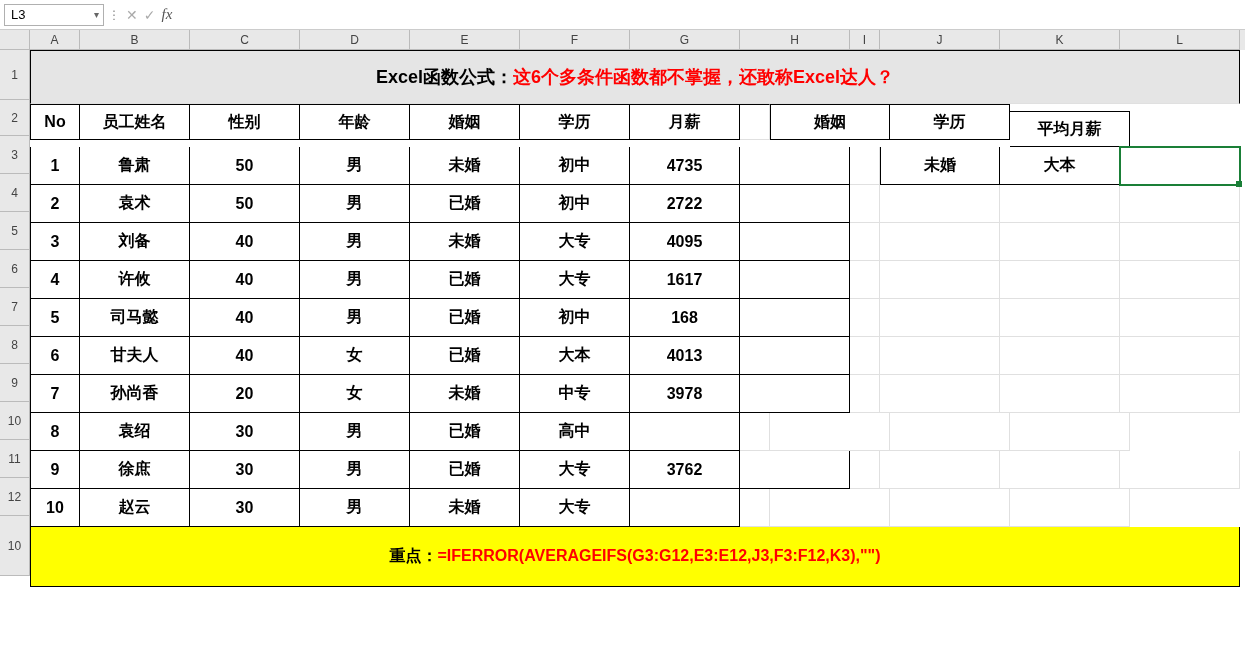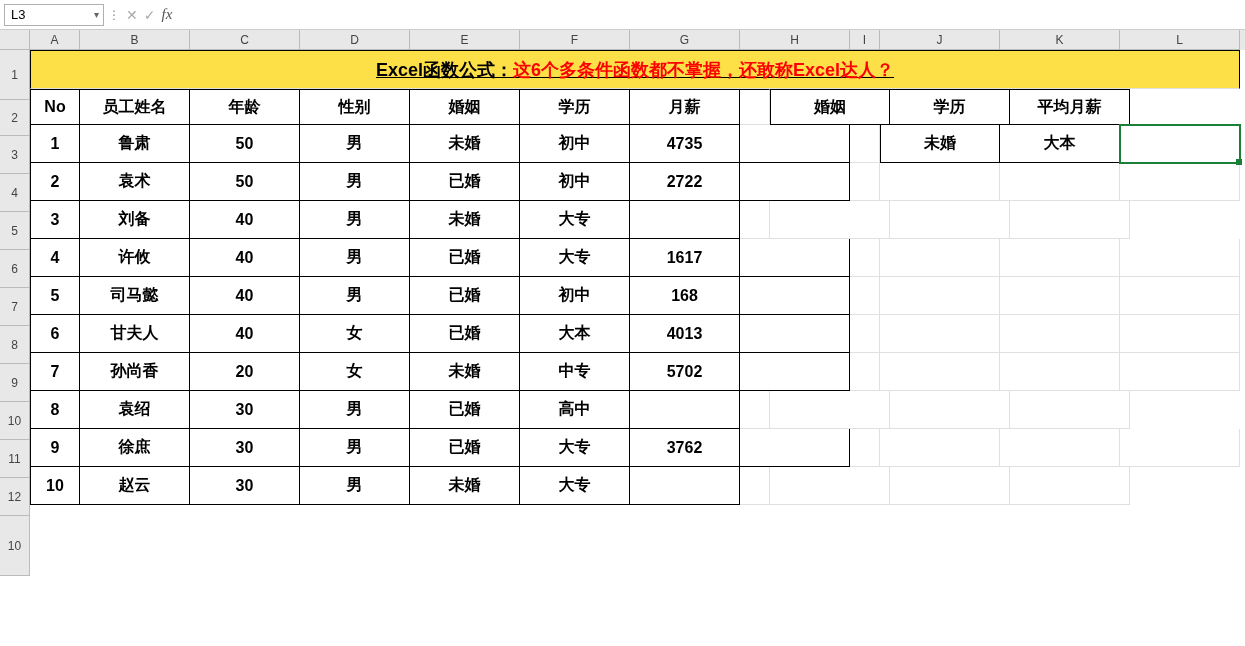--- a/index.html
+++ b/index.html
@@ -92,36 +92,36 @@
         <div class="row-header" style="height: 38px;">7</div>
         <div class="row-header" style="height: 38px;">8</div>
         <div class="row-header" style="height: 38px;">9</div>
         <div class="row-header" style="height: 38px;">10</div>
         <div class="row-header" style="height: 38px;">11</div>
         <div class="row-header" style="height: 38px;">12</div>
         <div class="row-header" style="height: 60px;">10</div>
       </div>
     <div class="cells" id="cells">
         <div class="cell-row title-row">
-          <div class="cell" style="height: 39px; width: 1210px; background: #fde047; border-top: 1px solid rgb(0, 0, 0); border-left: 1px solid rgb(0, 0, 0); border-right: 1px solid rgb(0, 0, 0); text-decoration: underline;">
+          <div class="cell" style="height: 54px; width: 1210px; background: #e5e5e5; border-top: 1px solid rgb(0, 0, 0); border-left: 1px solid rgb(0, 0, 0); border-right: 1px solid rgb(0, 0, 0);">
             <span class="title-text"><span>Excel函数公式：</span><span class="title-red">这6个多条件函数都不掌握，还敢称Excel达人？</span></span>
           </div>
         </div>
         <div class="cell-row header-row">
           <div class="cell cA tbl-cell" style="height: 36px; border-left: 1px solid rgb(0, 0, 0); border-top: 1px solid rgb(0, 0, 0);">No</div>
           <div class="cell cB tbl-cell" style="height: 36px; border-top: 1px solid rgb(0, 0, 0);">员工姓名</div>
+          <div class="cell cD tbl-cell" style="height: 36px; border-top: 1px solid rgb(0, 0, 0);">性别</div>
           <div class="cell cC tbl-cell" style="height: 36px; border-top: 1px solid rgb(0, 0, 0);">年龄</div>
-          <div class="cell cD tbl-cell" style="height: 36px; border-top: 1px solid rgb(0, 0, 0);">性别</div>
           <div class="cell cE tbl-cell" style="height: 36px; border-top: 1px solid rgb(0, 0, 0);">婚姻</div>
           <div class="cell cF tbl-cell" style="height: 36px; border-top: 1px solid rgb(0, 0, 0);">学历</div>
           <div class="cell cG tbl-cell" style="height: 36px; border-top: 1px solid rgb(0, 0, 0);">月薪</div>
           <div class="cell cI no-border-inner" style="height: 36px; font-weight: normal; border-top: 1px solid rgb(0, 0, 0);"></div>
           <div class="cell cJ tbl-cell" style="height: 36px; border-left: 1px solid rgb(0, 0, 0); border-top: 1px solid rgb(0, 0, 0);">婚姻</div>
           <div class="cell cK tbl-cell" style="height: 36px; border-top: 1px solid rgb(0, 0, 0);">学历</div>
-          <div class="cell cL tbl-cell" style="height: 36px; border-top: 1px solid rgb(0, 0, 0);">平均月薪</div>
+          <div class="cell cL tbl-cell" style="height: 36px; border-top: 1px solid rgb(0, 0, 0); margin-top: 7px;">平均月薪</div>
         </div>
         <div class="cell-row">
           <div class="cell cA tbl-cell" style="height: 38px; border-left: 1px solid rgb(0, 0, 0);">1</div>
           <div class="cell cB tbl-cell" style="height: 38px;">鲁肃</div>
           <div class="cell cC tbl-cell" style="height: 38px;">50</div>
           <div class="cell cD tbl-cell" style="height: 38px;">男</div>
           <div class="cell cE tbl-cell" style="height: 38px;">未婚</div>
           <div class="cell cF tbl-cell" style="height: 38px;">初中</div>
           <div class="cell cG tbl-cell" style="height: 38px;">4735</div>
           <div class="cell cH tbl-cell" style="height: 38px;"></div>
@@ -146,20 +146,21 @@
           <div class="cell cK no-border-inner" style="height: 38px; font-weight: normal;"></div>
           <div class="cell cL no-border-inner" style="height: 38px; font-weight: normal;"></div>
         </div>
         <div class="cell-row">
           <div class="cell cA tbl-cell" style="height: 38px; border-left: 1px solid rgb(0, 0, 0);">3</div>
           <div class="cell cB tbl-cell" style="height: 38px;">刘备</div>
           <div class="cell cC tbl-cell" style="height: 38px;">40</div>
           <div class="cell cD tbl-cell" style="height: 38px;">男</div>
           <div class="cell cE tbl-cell" style="height: 38px;">未婚</div>
           <div class="cell cF tbl-cell" style="height: 38px;">大专</div>
+          <div class="cell cG tbl-cell" style="height: 38px;">4095</div>
           <div class="cell cH tbl-cell" style="height: 38px;"></div>
           <div class="cell cI no-border-inner" style="height: 38px; font-weight: normal;"></div>
           <div class="cell cJ no-border-inner" style="height: 38px; font-weight: normal;"></div>
           <div class="cell cK no-border-inner" style="height: 38px; font-weight: normal;"></div>
           <div class="cell cL no-border-inner" style="height: 38px; font-weight: normal;"></div>
         </div>
         <div class="cell-row">
           <div class="cell cA tbl-cell" style="height: 38px; border-left: 1px solid rgb(0, 0, 0);">4</div>
           <div class="cell cB tbl-cell" style="height: 38px;">许攸</div>
           <div class="cell cC tbl-cell" style="height: 38px;">40</div>
@@ -201,21 +202,21 @@
           <div class="cell cK no-border-inner" style="height: 38px; font-weight: normal;"></div>
           <div class="cell cL no-border-inner" style="height: 38px; font-weight: normal;"></div>
         </div>
         <div class="cell-row">
           <div class="cell cA tbl-cell" style="height: 38px; border-left: 1px solid rgb(0, 0, 0);">7</div>
           <div class="cell cB tbl-cell" style="height: 38px;">孙尚香</div>
           <div class="cell cC tbl-cell" style="height: 38px;">20</div>
           <div class="cell cD tbl-cell" style="height: 38px;">女</div>
           <div class="cell cE tbl-cell" style="height: 38px;">未婚</div>
           <div class="cell cF tbl-cell" style="height: 38px;">中专</div>
-          <div class="cell cG tbl-cell" style="height: 38px;">5702</div>
+          <div class="cell cG tbl-cell" style="height: 38px;">3978</div>
           <div class="cell cH tbl-cell" style="height: 38px;"></div>
           <div class="cell cI no-border-inner" style="height: 38px; font-weight: normal;"></div>
           <div class="cell cJ no-border-inner" style="height: 38px; font-weight: normal;"></div>
           <div class="cell cK no-border-inner" style="height: 38px; font-weight: normal;"></div>
           <div class="cell cL no-border-inner" style="height: 38px; font-weight: normal;"></div>
         </div>
         <div class="cell-row">
           <div class="cell cA tbl-cell" style="height: 38px; border-left: 1px solid rgb(0, 0, 0);">8</div>
           <div class="cell cB tbl-cell" style="height: 38px;">袁绍</div>
           <div class="cell cC tbl-cell" style="height: 38px;">30</div>
@@ -248,15 +249,20 @@
           <div class="cell cC tbl-cell" style="height: 38px;">30</div>
           <div class="cell cD tbl-cell" style="height: 38px;">男</div>
           <div class="cell cE tbl-cell" style="height: 38px;">未婚</div>
           <div class="cell cF tbl-cell" style="height: 38px;">大专</div>
           <div class="cell cH tbl-cell" style="height: 38px;"></div>
           <div class="cell cI no-border-inner" style="height: 38px; font-weight: normal;"></div>
           <div class="cell cJ no-border-inner" style="height: 38px; font-weight: normal;"></div>
           <div class="cell cK no-border-inner" style="height: 38px; font-weight: normal;"></div>
           <div class="cell cL no-border-inner" style="height: 38px; font-weight: normal;"></div>
         </div>
+        <div class="cell-row footer-row">
+          <div class="cell" style="height: 60px; width: 1210px; background: rgb(255, 255, 0); border-left: 1px solid rgb(0, 0, 0); border-right: 1px solid rgb(0, 0, 0); border-bottom: 1px solid rgb(0, 0, 0);">
+            <span class="footer-text"><span>重点：</span><span class="footer-formula">=IFERROR(AVERAGEIFS(G3:G12,E3:E12,J3,F3:F12,K3),"")</span></span>
+          </div>
+        </div>
       </div>
   </div>
 </div>
 
 </body></html>

